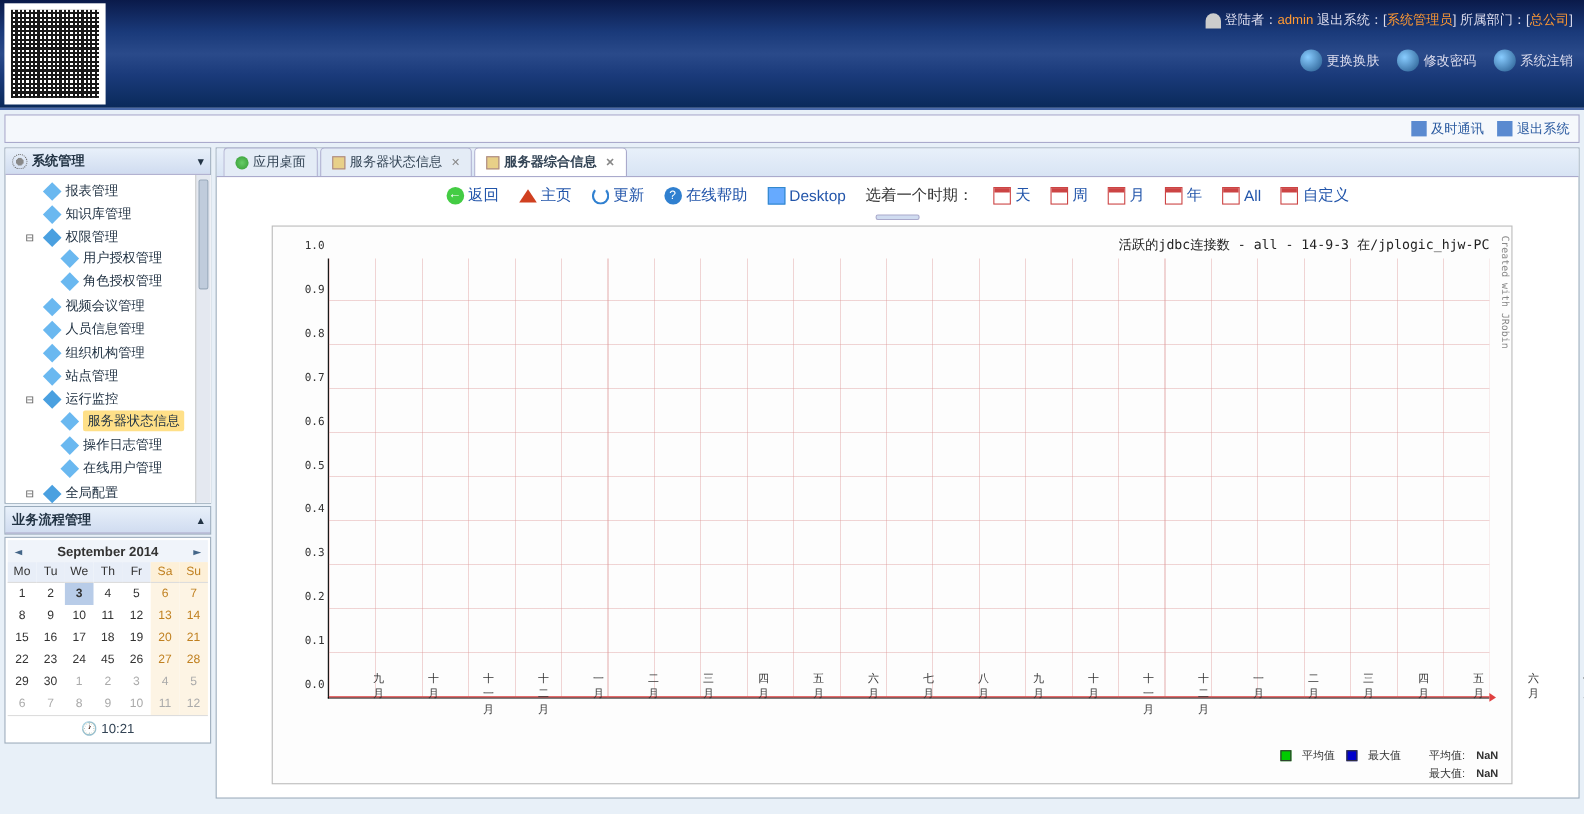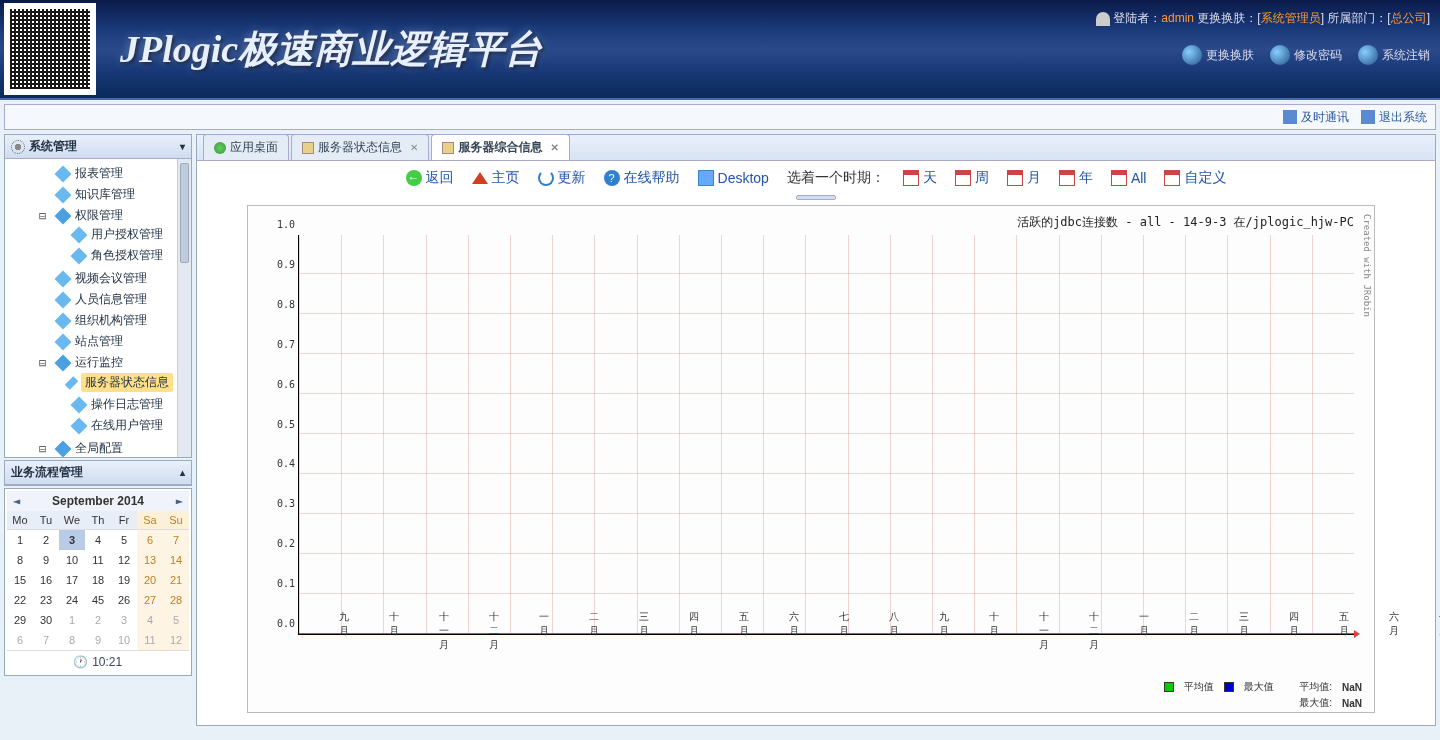--- a/index.html
+++ b/index.html
@@ -87,21 +87,21 @@
   align-items: center;
   padding: 0 6px;
   font-weight: bold;
   color: #234;
   cursor: pointer;
 }
 .panel-hdr .gear { width: 14px; height: 14px; margin-right: 4px; background: radial-gradient(circle, #888 40%, transparent 41%); border: 1px dotted #666; border-radius: 50%; }
 .panel-hdr .chev { margin-left: auto; font-size: 10px; }
 
 .tree {
-  padding: 4px 18px;
+  padding: 4px 2px;
   height: 298px;
   overflow: auto;
   background: #fff;
   position: relative;
 }
 .tree ul { list-style: none; padding-left: 16px; }
 .tree li { padding: 2px 0; white-space: nowrap; }
 .tree .node { display: flex; align-items: center; gap: 2px; cursor: pointer; }
 .tree .expander { width: 12px; font-family: monospace; color: #666; }
 .tree .diamond { width: 12px; height: 12px; background: #4aa0e0; transform: rotate(45deg); margin: 0 4px; }
@@ -211,25 +211,24 @@
 .leg-row { display:flex; gap:10px; align-items:center;}
 .leg-swatch { width:10px; height:10px; display:inline-block; border:1px solid #333;}
 </style>
 </head>
 <body>
 
 <div class="header">
   <div class="qr-code">
       <div class="qr-inner"></div>
     </div>
-  <div class="logo-title">JPlogic极速商业逻辑平台</div>
   <div class="header-right">
     <div class="row1">
       <span style="display:inline-block;width:14px;height:14px;background:#ccc;border-radius:50% 50% 0 0;vertical-align:middle;"></span>
-      <span>登陆者：</span><a href="#">admin</a><span> 更换换肤：[</span><a href="#">系统管理员</a><span>] 所属部门：[</span><a href="#">总公司</a><span>]</span>
+      <span>登陆者：</span><a href="#">admin</a><span> 退出系统：[</span><a href="#">系统管理员</a><span>] 所属部门：[</span><a href="#">总公司</a><span>]</span>
     </div>
     <div class="row2">
       <div class="hdr-btn">
           <span class="hdr-icon"></span>
           <span>更换换肤</span>
         </div>
       <div class="hdr-btn">
           <span class="hdr-icon"></span>
           <span>修改密码</span>
         </div>

